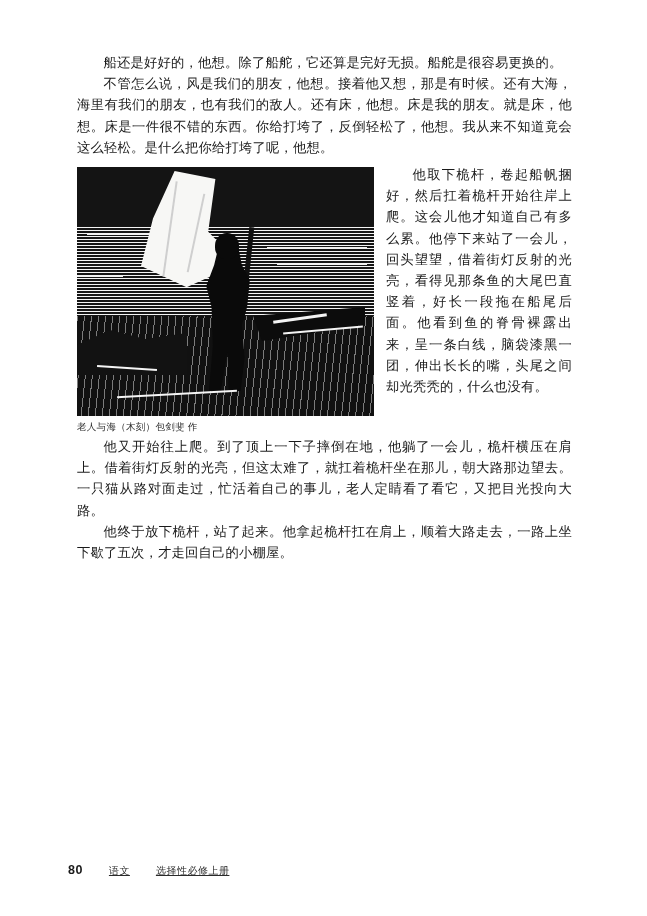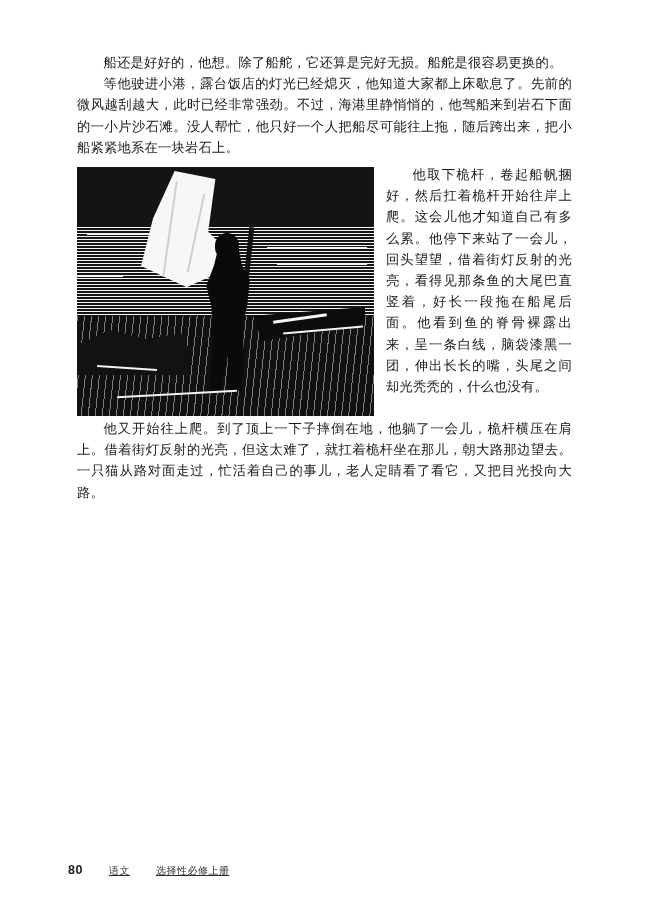--- a/index.html
+++ b/index.html
@@ -213,21 +213,21 @@
 </style>
 </head>
 <body>
 
 <div class="page">
 
   <div class="content">
 
     <div class="block-top">
       <p class="para">船还是好好的，他想。除了船舵，它还算是完好无损。船舵是很容易更换的。</p>
-      <p class="para">等他驶进小港，露台饭店的灯光已经熄灭，他知道大家都上床歇息了。先前的微风越刮越大，此时已经非常强劲。不过，海港里静悄悄的，他驾船来到岩石下面的一小片沙石滩。没人帮忙，他只好一个人把船尽可能往上拖，随后跨出来，把小船紧紧地系在一块岩石上。</p>
+      <p class="para">不管怎么说，风是我们的朋友，他想。接着他又想，那是有时候。还有大海，海里有我们的朋友，也有我们的敌人。还有床，他想。床是我的朋友。就是床，他想。床是一件很不错的东西。你给打垮了，反倒轻松了，他想。我从来不知道竟会这么轻松。是什么把你给打垮了呢，他想。</p>
     </div>
 
     <div class="figure-wrap clearfix">
 
       <div class="figure">
         <div class="figure-img">
           <div class="sky"></div>
           <div class="sky-dark"></div>
           <div class="sky-streak" style="left:10px;top:66px;width:70px;"></div>
           <div class="sky-streak" style="left:190px;top:80px;width:100px;"></div>
@@ -242,30 +242,32 @@
           <div class="sail-fold" style="left:118px;top:26px;height:80px;transform:rotate(12deg);"></div>
           <div class="mast"></div>
           <div class="boat"></div>
           <div class="figure-person"></div>
           <div class="person-head"></div>
           <div class="white-gash" style="left:196px;top:150px;width:54px;height:3px;transform:rotate(-8deg);"></div>
           <div class="white-gash" style="left:206px;top:162px;width:80px;height:2px;transform:rotate(-5deg);"></div>
           <div class="white-gash" style="left:20px;top:200px;width:60px;height:2px;transform:rotate(4deg);"></div>
           <div class="white-gash" style="left:40px;top:226px;width:120px;height:2px;transform:rotate(-3deg);"></div>
         </div>
+        <div class="fig-caption">老人与海（木刻）包剑斐 作</div>
       </div>
 
       <div class="wrap-text">
         <p class="para">他取下桅杆，卷起船帆捆好，然后扛着桅杆开始往岸上爬。这会儿他才知道自己有多么累。他停下来站了一会儿，回头望望，借着街灯反射的光亮，看得见那条鱼的大尾巴直竖着，好长一段拖在船尾后面。他看到鱼的脊骨裸露出来，呈一条白线，脑袋漆黑一团，伸出长长的嘴，头尾之间却光秃秃的，什么也没有。</p>
       </div>
 
     </div>
 
     <div class="block-bottom">
       <p class="para">他又开始往上爬。到了顶上一下子摔倒在地，他躺了一会儿，桅杆横压在肩上。借着街灯反射的光亮，但这太难了，就扛着桅杆坐在那儿，朝大路那边望去。一只猫从路对面走过，忙活着自己的事儿，老人定睛看了看它，又把目光投向大路。</p>
+      <p class="para">他终于放下桅杆，站了起来。他拿起桅杆扛在肩上，顺着大路走去，一路上坐下歇了五次，才走回自己的小棚屋。</p>
     </div>
 
   </div>
 
   <div class="watermark">经典阅读</div>
 
   <div class="footer">
     <span class="folio">80</span>
     <span class="footer-sub">语文</span>
     <span class="footer-sub">选择性必修上册</span>

